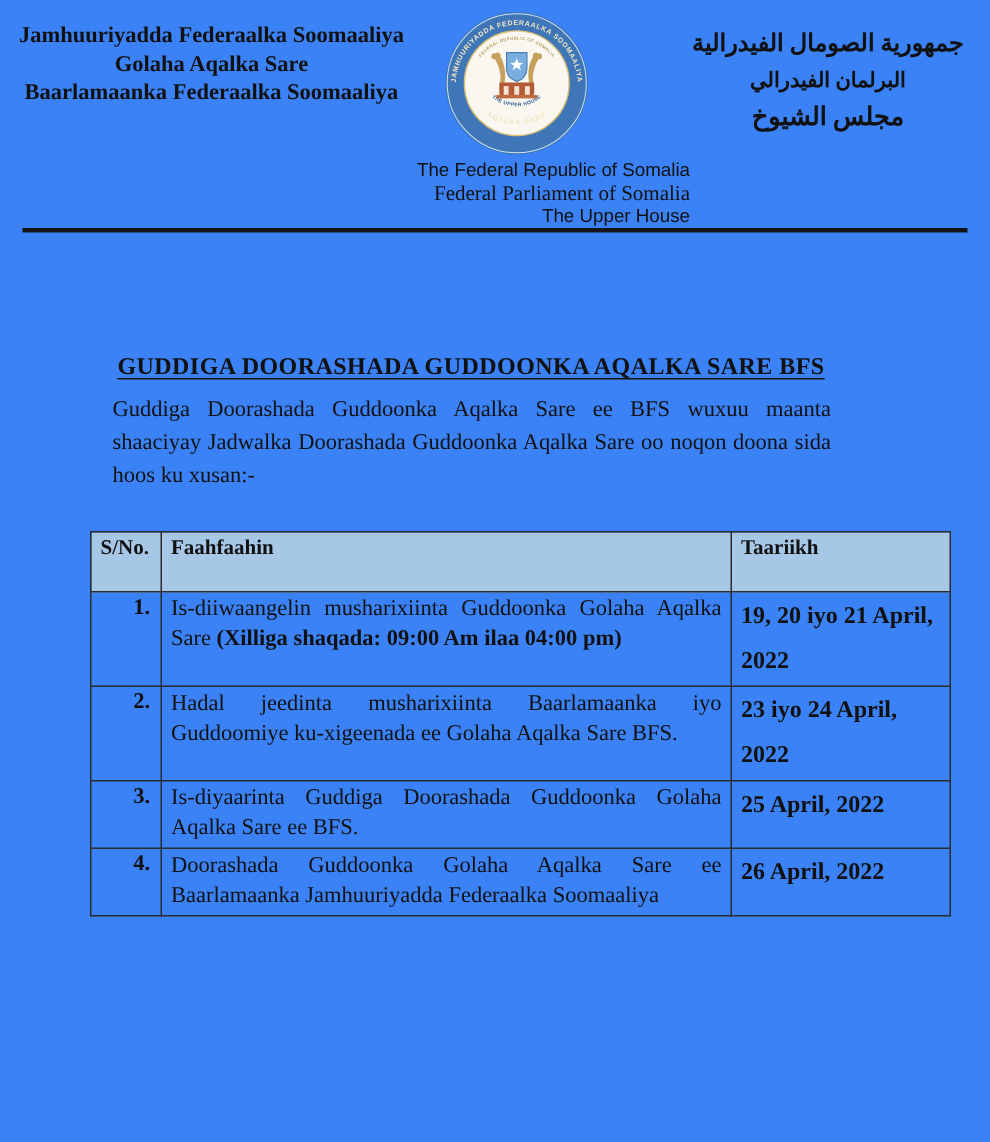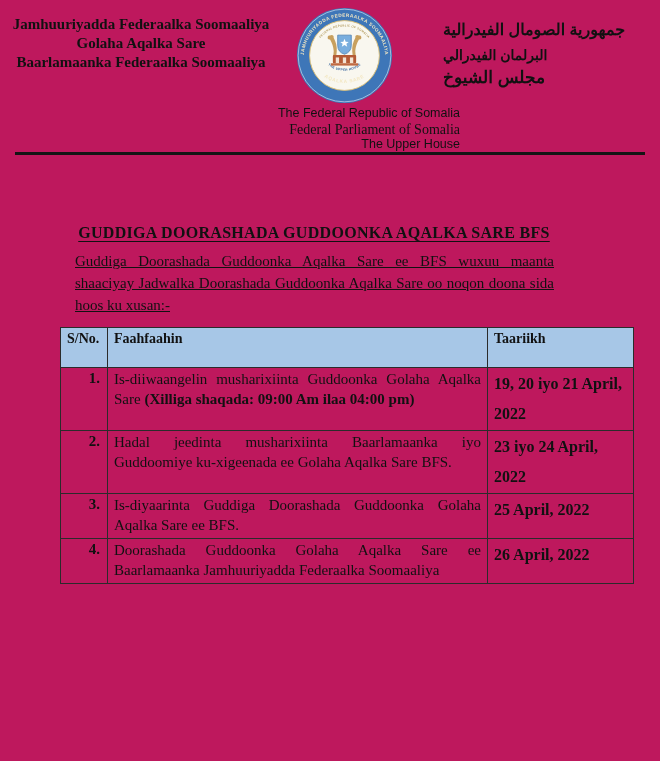--- a/index.html
+++ b/index.html
@@ -1,66 +1,66 @@
 <!DOCTYPE html>
 <html lang="so" style="--header-bg: #a7c7e7;"><head>
 <meta charset="utf-8">
 <style>
   :root { --header-bg:#a7c7e7; }
   * { margin:0; padding:0; box-sizing:border-box; }
   html,body { background:#e9e9e9; }
   .page {
     position:relative; width:660px; height:761px; margin:0 auto;
-    background:#be185d; overflow:hidden;
+    background:#3b82f6; overflow:hidden;
     font-family:"Liberation Serif", serif; color:#111;
   }
   
   .somali-block {
     position:absolute; left:8px; top:15px; width:266px;
     text-align:center; font-weight:bold; font-size:15px; line-height:19px;
   }
   .arabic-block {
     position:absolute; left:443px; top:16px; width:218px;
-    text-align:left; direction:rtl; font-weight:bold;
-    font-family:Liberation Sans, sans-serif;
+    text-align:center; direction:rtl; font-weight:bold;
+    font-family:Liberation Serif, serif;
   }
   .arabic-line-1 { font-size:16px; line-height:27px; }
   .arabic-line-2 { font-size:14px; line-height:24px; }
   .arabic-line-3 { font-size:17px; line-height:22px; }
   .seal-wrap { position:absolute; left:296px; top:7px; width:97px; height:97px; }
   .seal-wrap svg { width:100%; height:100%; display:block; }
   .english-block {
     position:absolute; left:230px; top:106px; width:230px; text-align:center;
   }
   .english-line-1, .english-line-3 {
     font-family:"Liberation Sans", sans-serif; font-size:12.5px; line-height:15.5px;text-align:right;
   }
   .english-line-2 { font-size:14px; line-height:15.5px;text-align:right; }
   .head-rule {
     position:absolute; left:15px; right:15px; top:152px; height:3px;
     background:#141414;
   }
   
-  .content { position:absolute; left:0; top:4px; width:628px; }
+  .content { position:absolute; left:0; top:16px; width:628px; }
   .title-underlined {
     margin-top:220px; text-align:center; font-weight:bold; font-size:16px;
     letter-spacing:0.3px; text-decoration:underline;
     text-underline-offset:3px;
   }
   .title-second {
     margin:13px auto 0; width:480px; text-align:center; font-weight:bold;
     font-size:16px; line-height:24px; letter-spacing:0.3px;
   }
   .intro {
     margin:8px 74px 0 75px; text-align:justify;
-    font-size:15px; line-height:22px;text-decoration:underline;
+    font-size:15px; line-height:22px;
   }
   
   table.schedule {
-    margin:11px 0 0 60px; width:573px; border-collapse:collapse;
+    margin:26px 0 0 60px; width:573px; border-collapse:collapse;
     table-layout:fixed;
   }
   .schedule col.c-no   { width:47px; }
   .schedule col.c-desc { width:380px; }
   .schedule col.c-date { width:146px; }
   .schedule th, .schedule td {
     border:1px solid #2b2b2b; vertical-align:top;
   }
   .schedule th {
     background:var(--header-bg); text-align:left; font-size:14px;

